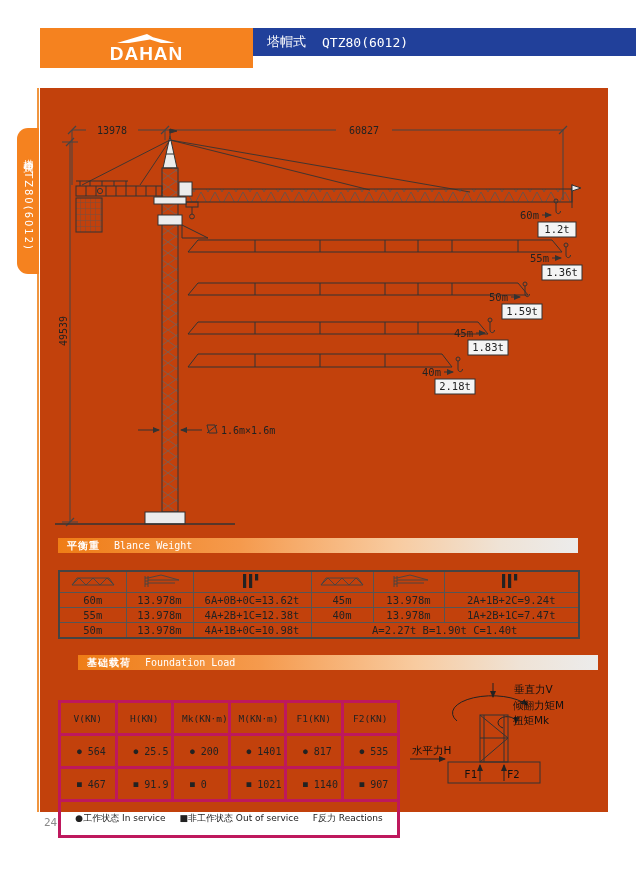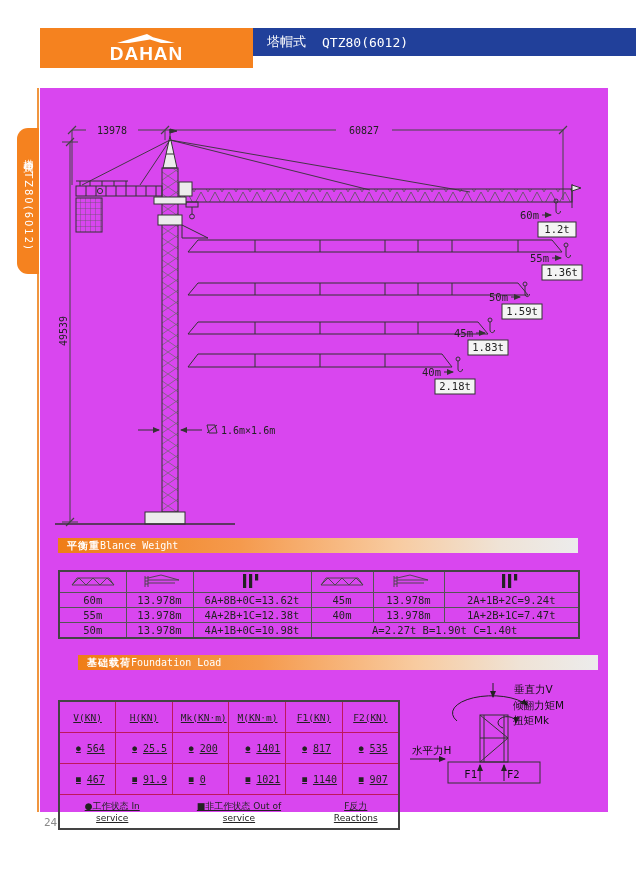--- a/index.html
+++ b/index.html
@@ -19,46 +19,46 @@
             font-family:"DejaVu Sans Mono",monospace;font-size:13px;}
   .hdr-blue .gap{width:16px;display:inline-block;}
 
   
   .side-line{position:absolute;left:37px;top:88px;width:2px;height:724px;background:#f0953f;}
   .side-tab{position:absolute;left:17px;top:128px;width:22px;height:146px;background:#f5821f;
             border-radius:11px 0 0 11px;color:#fff;display:flex;align-items:center;justify-content:center;
             writing-mode:vertical-rl;text-orientation:mixed;font-size:10px;letter-spacing:2px;}
 
   
-  .panel{position:absolute;left:40px;top:88px;width:568px;height:724px;background:#d946ef;}
+  .panel{position:absolute;left:40px;top:88px;width:568px;height:724px;background:#c2410c;}
 
   .draw-svg{position:absolute;left:0;top:0;}
   .t10{font-family:"DejaVu Sans Mono",monospace;font-size:10px;fill:#222;}
   .t11{font-family:"DejaVu Sans Mono",monospace;font-size:10.5px;fill:#222;}
 
   
   .sec-bar{position:absolute;left:18px;width:520px;height:15px;color:#fff;display:flex;align-items:center;
            background:linear-gradient(to right,#ef7d16,#f59a4d 35%,#f8cba0 65%,#efe3d6 85%,#ececec);
-           font-size:10px;padding-left:9px;box-sizing:border-box;}
+           font-size:10px;padding-left:9px;box-sizing:border-box;gap:14px;}
   .sec-bar .cjk{font-weight:bold;letter-spacing:1px;}
   .sec-bar .en{font-family:"DejaVu Sans Mono",monospace;}
 
   
   table{border-collapse:collapse;table-layout:fixed;}
   .bw{position:absolute;left:18px;top:482px;width:520px;border:2px solid #444;}
   .bw td{border:1px solid #555;text-align:center;vertical-align:middle;
          font-family:"DejaVu Sans Mono",monospace;font-size:10.5px;padding:0;height:14px;}
   .bw tr.ih td{height:20px;}
   .fl{position:absolute;left:18px;top:612px;width:342px;border:2px solid #444;}
-  .fl td{border:1px solid #be185d;text-align:center;vertical-align:middle;
-         font-family:"DejaVu Sans Mono",monospace;font-size:9.5px;padding:8px;height:14px;text-decoration:underline;}
+  .fl td{border:3px solid #be185d;text-align:center;vertical-align:middle;
+         font-family:"DejaVu Sans Mono",monospace;font-size:9.5px;padding:8px;height:14px;}
   .fl td.val{text-align:left;}
   .fl .cell{display:flex;align-items:center;gap:6px;padding-left:8px;font-size:10px;}
   .fl .mk{font-size:8px;}
-  .fl .legend{display:flex;gap:24px;justify-content:center;font-size:9px;height:17px;align-items:center;
+  .fl .legend{display:flex;gap:14px;justify-content:center;font-size:9px;height:17px;align-items:center;
               font-family:"DejaVu Sans",sans-serif;}
 
   .fdiag{position:absolute;left:360px;top:587px;}
   .fd-cjk{font-family:"DejaVu Sans",sans-serif;font-size:10.5px;fill:#111;}
   .fd-mono{font-family:"DejaVu Sans Mono",monospace;font-size:10.5px;fill:#111;}
 
   .page-num{position:absolute;left:44px;top:816px;font-size:11px;color:#8a8a8a;
             font-family:"DejaVu Sans Mono",monospace;}
 </style>
 </head>
@@ -269,21 +269,21 @@
               </svg></td>
         <td><svg width="18" height="14" viewBox="0 0 18 14">
                 <rect x="0" y="0" width="3.2" height="14" fill="#222"></rect>
                 <rect x="6" y="0" width="3.2" height="14" fill="#222"></rect>
                 <rect x="12" y="0" width="3.2" height="6.5" fill="#222"></rect>
               </svg></td>
       </tr>
       <tr>
         <td>60m</td>
         <td>13.978m</td>
-        <td>6A+8B+0C=13.62t</td>
+        <td>6A+0B+0C=13.62t</td>
         <td>45m</td>
         <td>13.978m</td>
         <td>2A+1B+2C=9.24t</td>
       </tr>
       <tr>
         <td>55m</td>
         <td>13.978m</td>
         <td>4A+2B+1C=12.38t</td>
         <td>40m</td>
         <td>13.978m</td>

